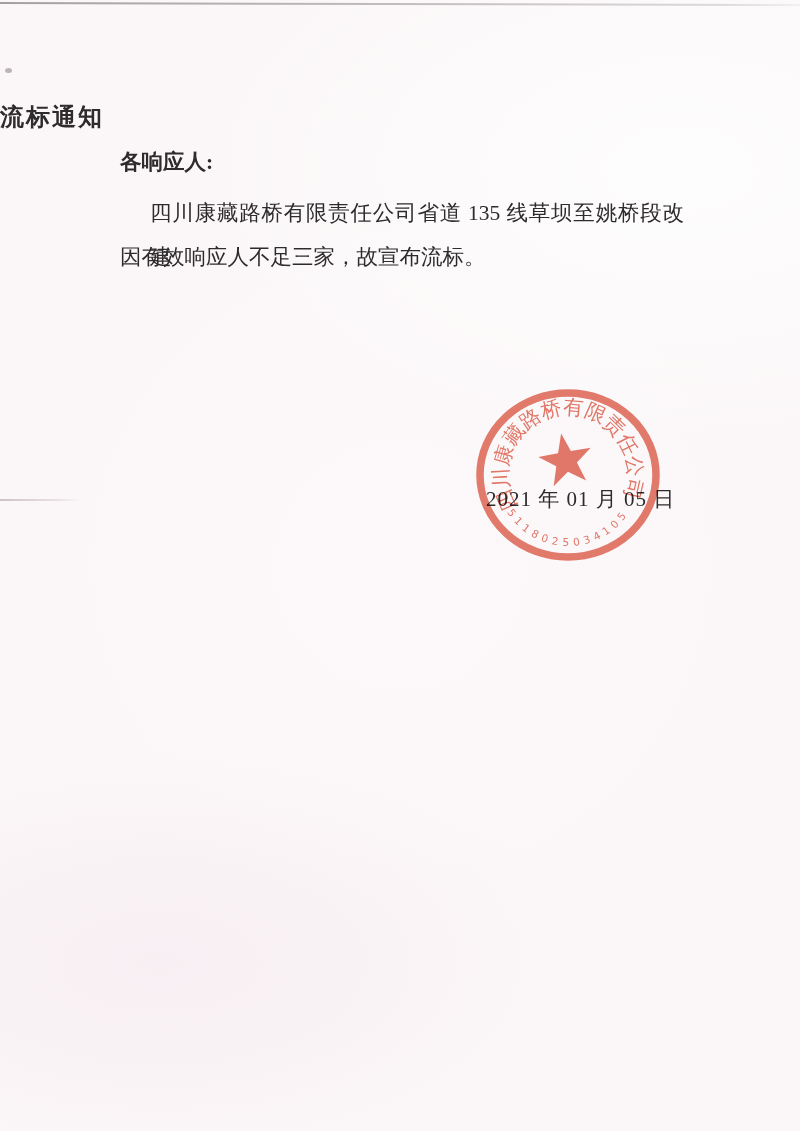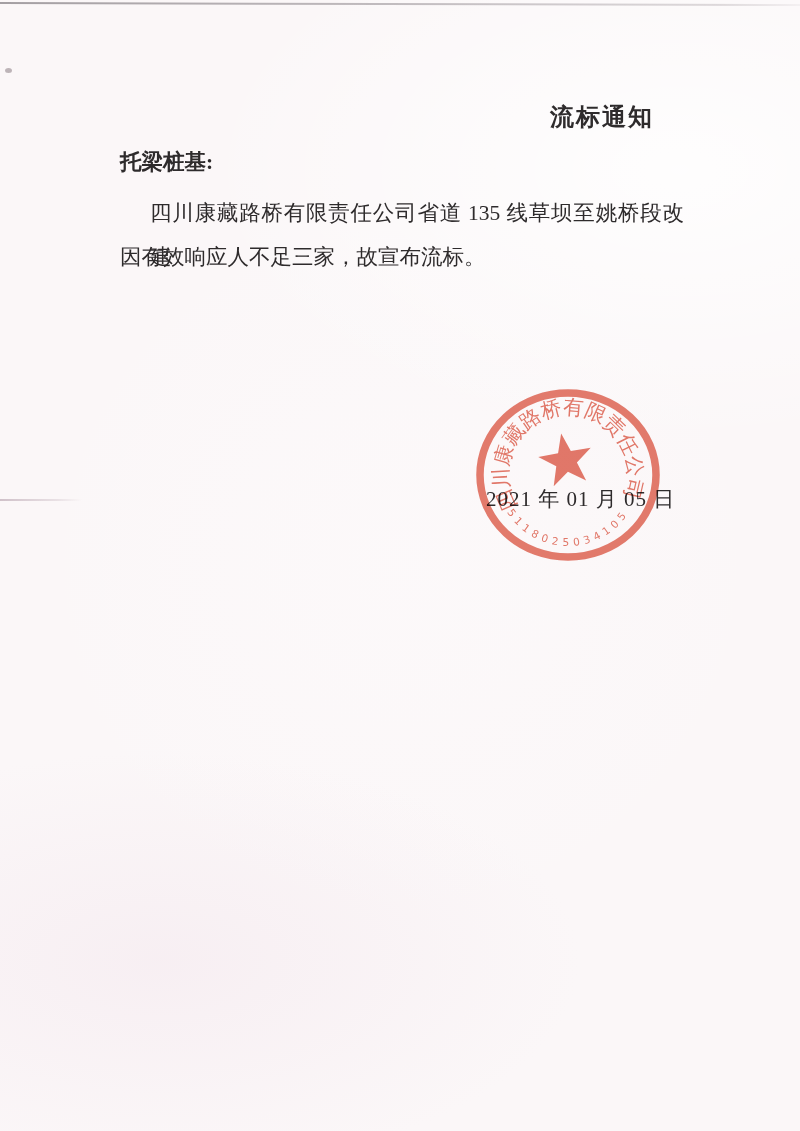--- a/index.html
+++ b/index.html
@@ -42,21 +42,21 @@
     position: absolute;
     left: 0; top: 499px;
     width: 82px; height: 2px;
     background: linear-gradient(to right, rgba(165,140,155,.5), rgba(180,160,172,.25) 70%, transparent);
   }
 
   .doc-title {
     position: absolute;
     top: 100px; left: 0;
     width: 654px;
-    text-align: right;
+    text-align: left;
     font-size: 24px;
     font-weight: bold;
     letter-spacing: 2px;
     line-height: 34px;
   }
   .salutation {
     position: absolute;
     top: 147px; left: 120px;
     font-size: 21.5px;
     font-weight: bold;
@@ -110,21 +110,21 @@
 <body>
 
 <div class="page">
 
   <div class="scan-edge-top"></div>
   <div class="scan-speck"></div>
   <div class="crease-line"></div>
 
   <div class="doc-title">流标通知</div>
 
-  <div class="salutation">托梁桩基:</div>
+  <div class="salutation">各响应人:</div>
 
   <div class="body-paragraph">
     <div class="pline justified first">四川康藏路桥有限责任公司省道 135 线草坝至姚桥段改建</div>
     <div class="pline">因有效响应人不足三家，故宣布流标。</div>
   </div>
 
 
   <div class="date-line">2021 年 01 月 05 日</div>
 
   <div class="seal-wrap">

